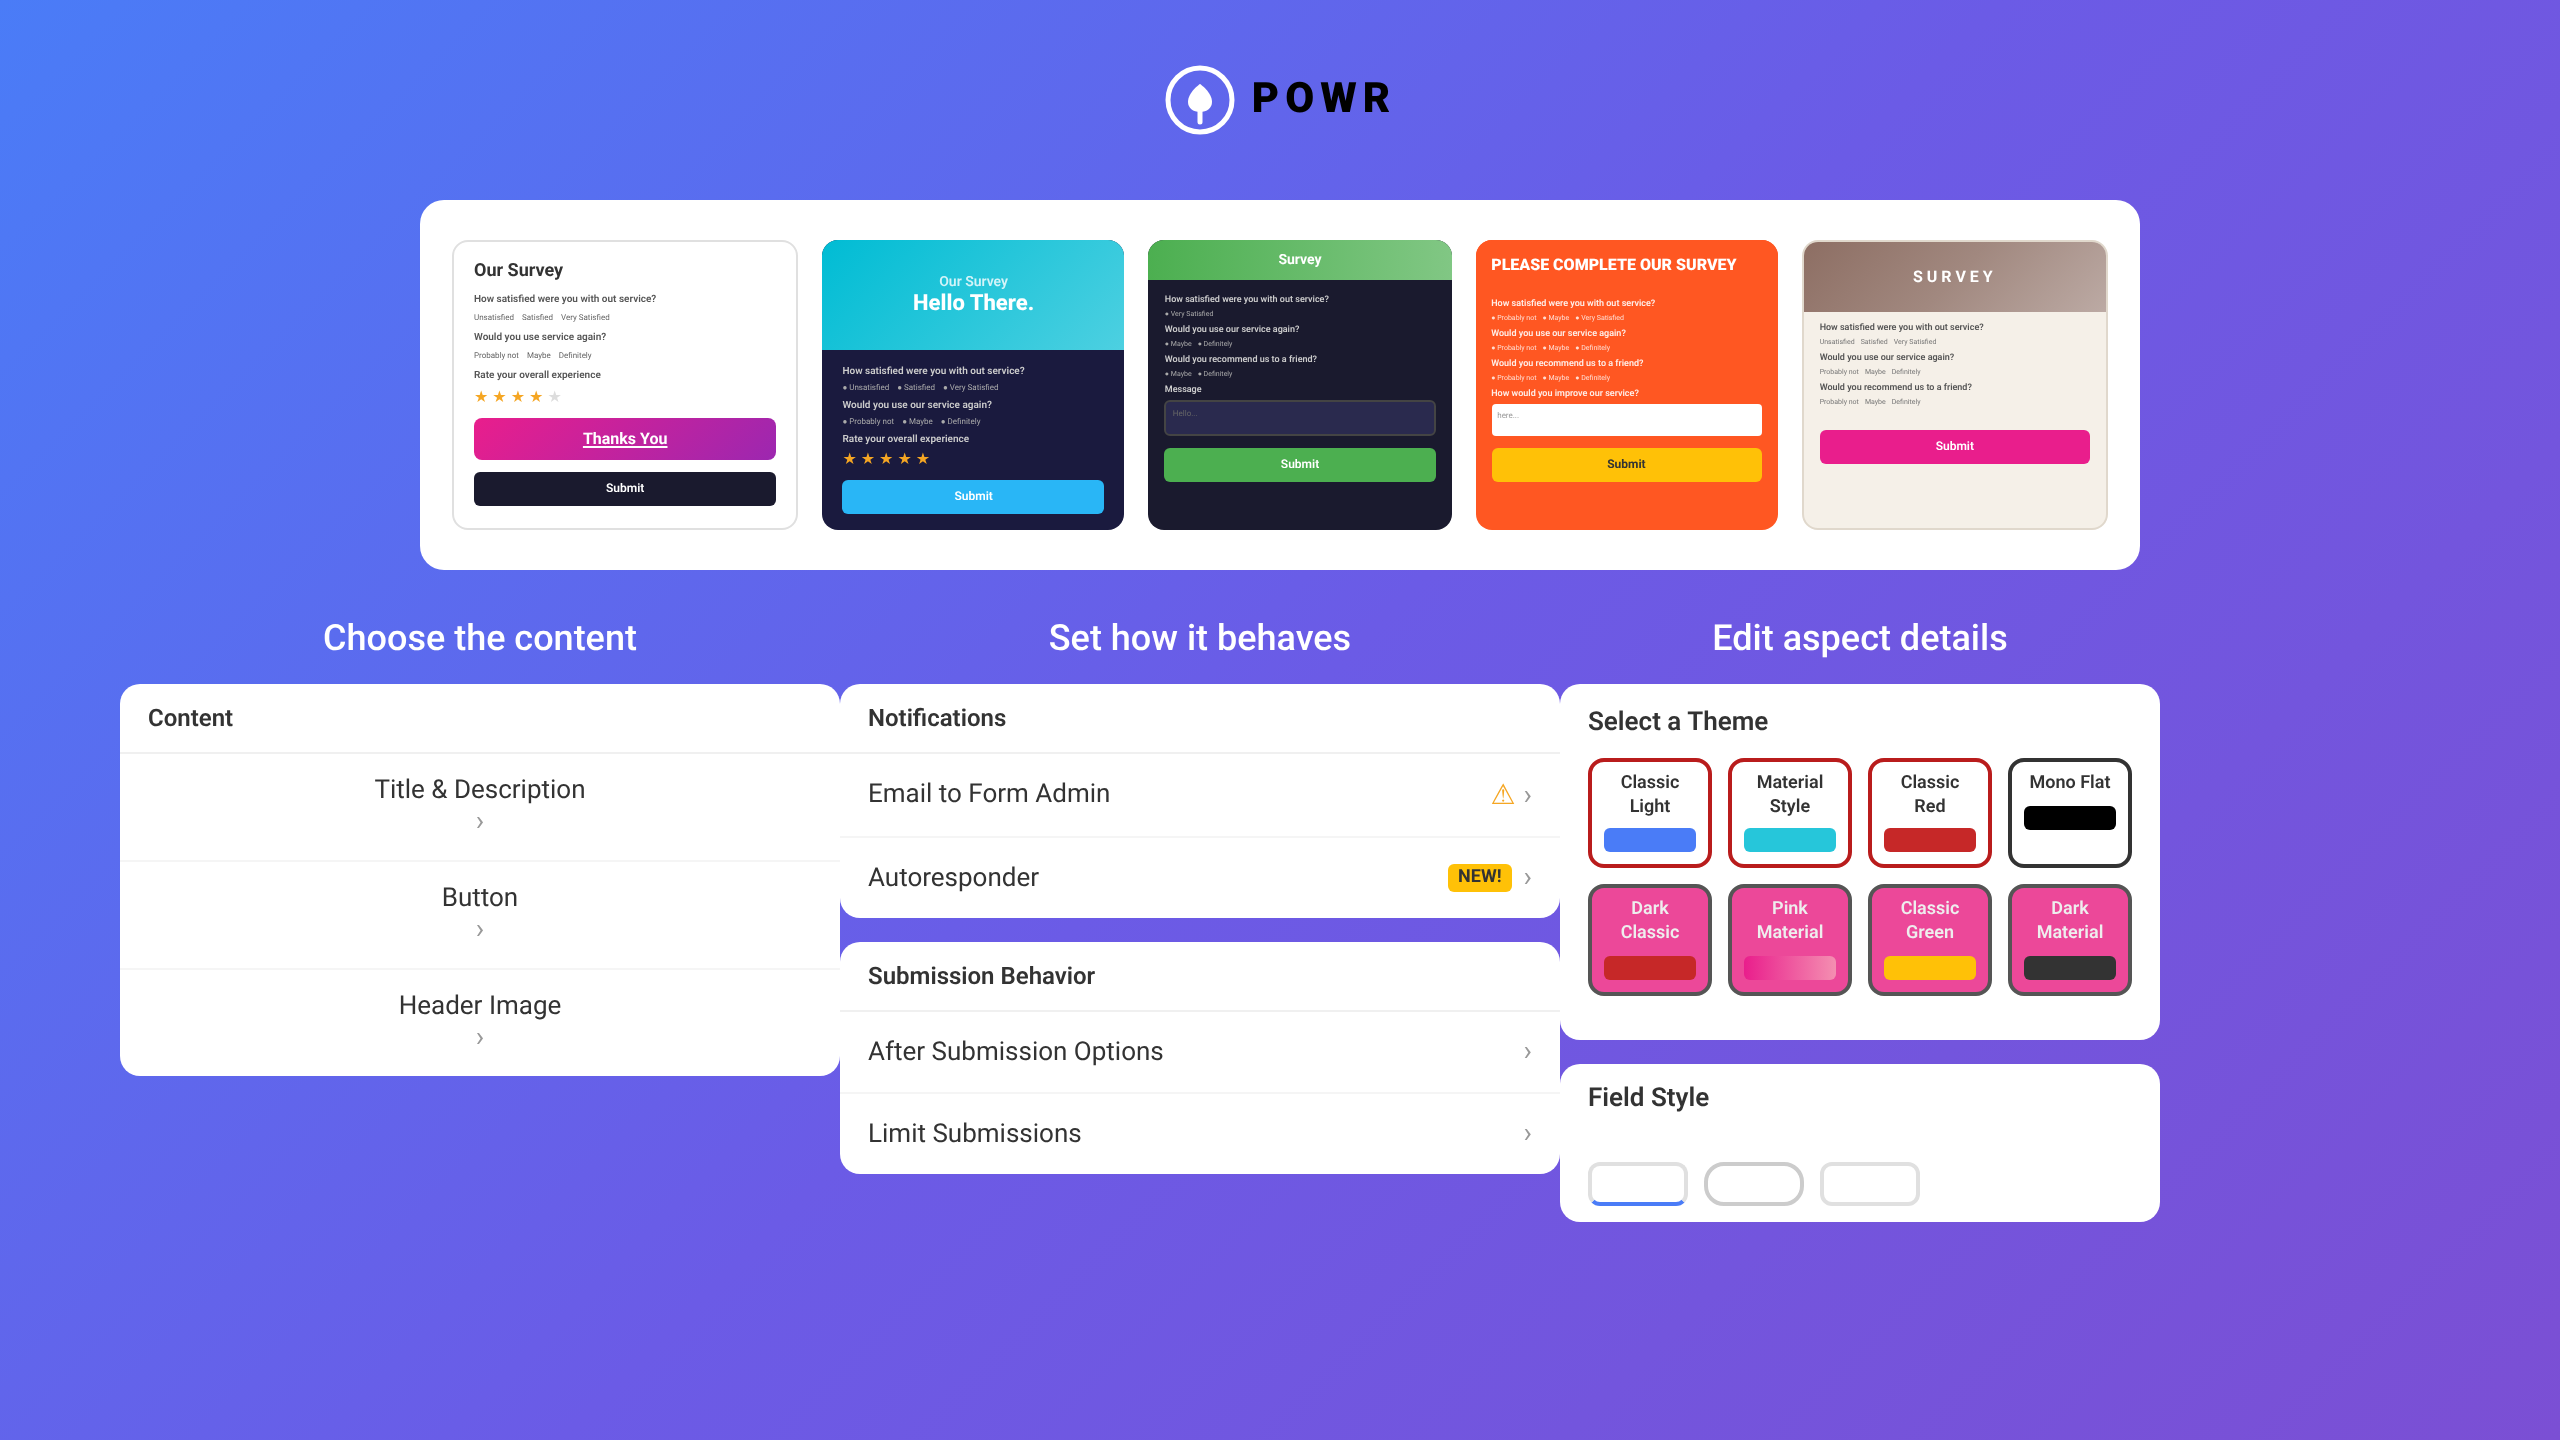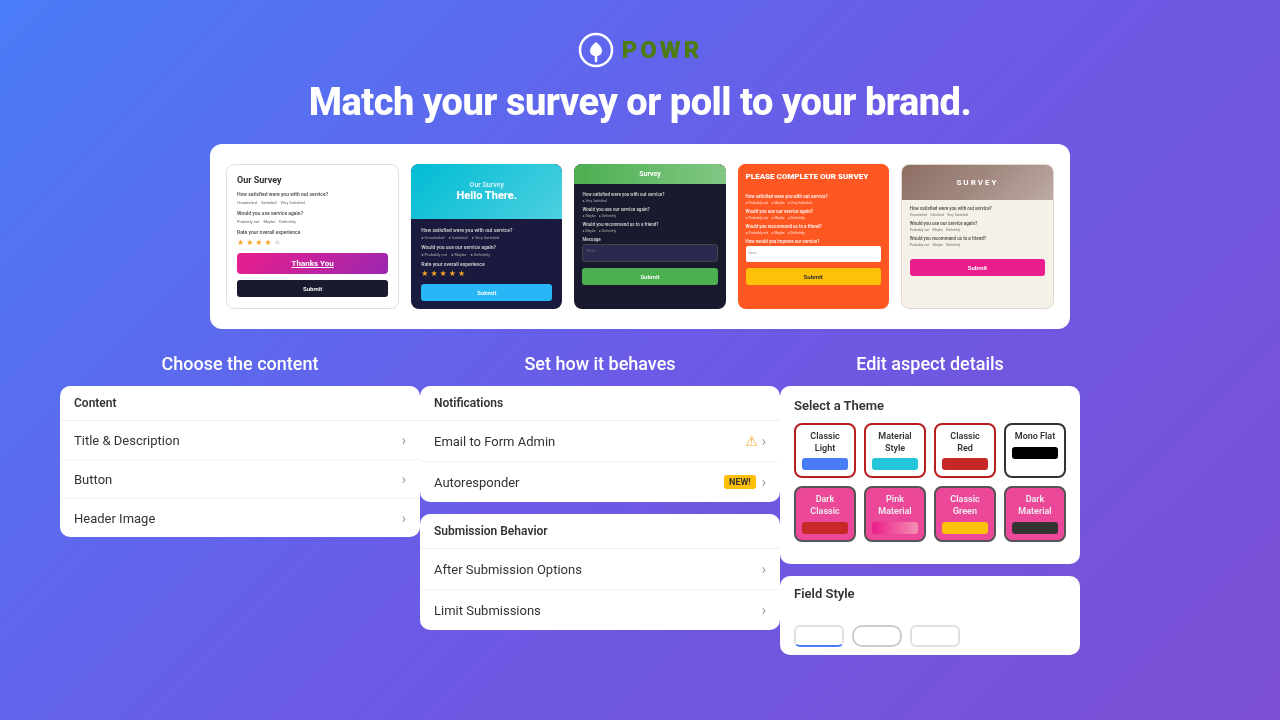--- a/index.html
+++ b/index.html
@@ -15,22 +15,22 @@
     
     .header {
       text-align: center;
       padding: 32px 0 20px;
     }
     .logo {
       display: flex;
       align-items: center;
       justify-content: center;
       gap: 8px;
-      color: #4d7c0f;
-      font-size: 24px;
+      color: #000000;
+      font-size: 21px;
       font-weight: 900;
       letter-spacing: 3px;
       margin-bottom: 12px;
     }
     .logo-icon {
       width: 36px;
       height: 36px;
     }
     .headline {
       color: white;
@@ -257,20 +257,21 @@
     }
     .content-panel .panel-item {
       display: flex;
       justify-content: space-between;
       align-items: center;
       padding: 11px 14px;
       border-bottom: 1px solid #f5f5f5;
       font-size: 13px;
       color: #333;
       cursor: pointer;
+      flex-direction: column;
     }
     .content-panel .panel-item:last-child { border-bottom: none; }
     .chevron { color: #999; font-size: 14px; }
 
     .elements-panel {
       background: white;
       border-radius: 10px;
       width: 100%;
     }
     .elements-panel .panel-header {
@@ -435,21 +436,20 @@
 
 <div class="header">
   <div class="logo">
     <svg class="logo-icon" viewBox="0 0 36 36" fill="none">
       <circle cx="18" cy="18" r="16" stroke="white" stroke-width="2.5"></circle>
       <path d="M18 10 C18 10, 12 14, 12 19 C12 22, 14.5 24, 18 24 C21.5 24, 24 22, 24 19 C24 14, 18 10, 18 10Z" fill="white"></path>
       <line x1="18" y1="24" x2="18" y2="29" stroke="white" stroke-width="2.5" stroke-linecap="round"></line>
     </svg>
     <span>POWR</span>
   </div>
-  <div class="headline">Match your survey or poll to your brand.</div>
 </div>
 
 <div style="display:flex;justify-content:center;margin:0 auto;padding:0 60px;">
   <div class="previews-container">
 
     <div class="survey-card card-1">
       <div class="survey-title">Our Survey</div>
       <div class="question">How satisfied were you with out service?</div>
       <div class="options">
         <span class="opt">Unsatisfied</span>

